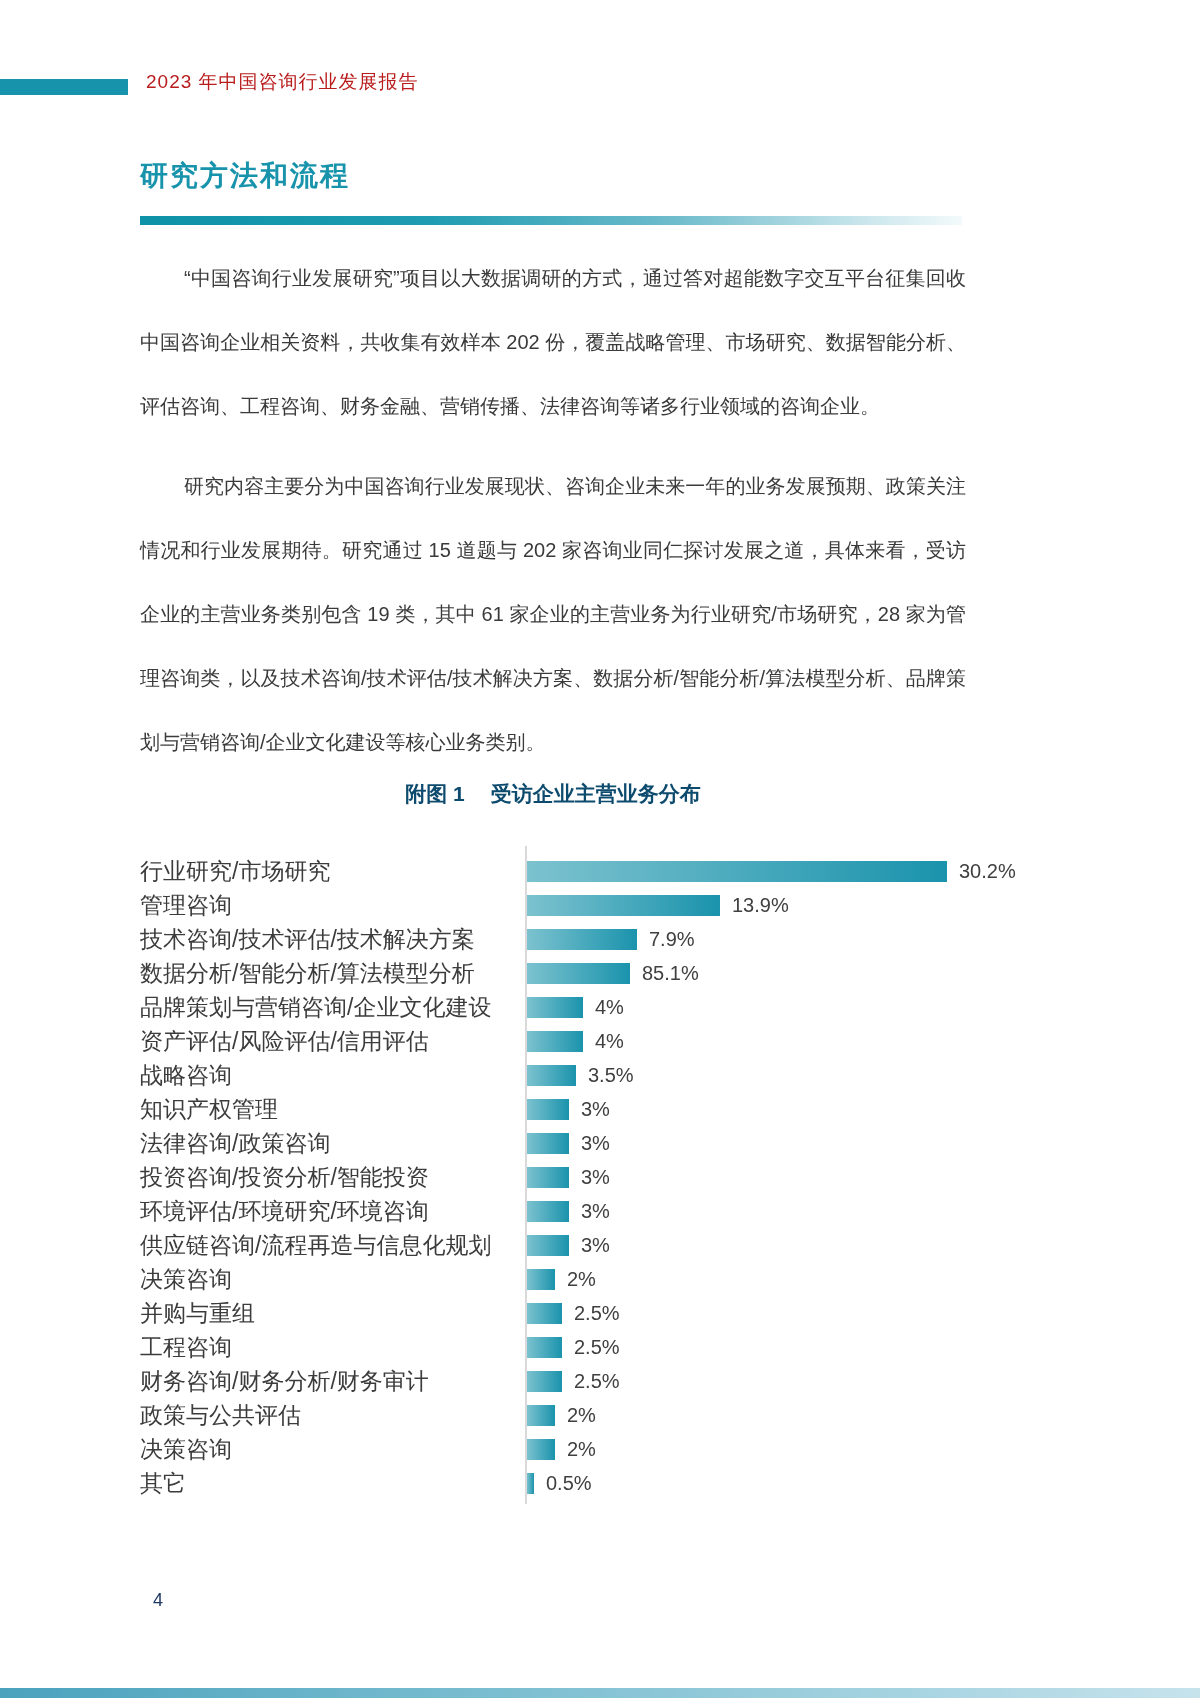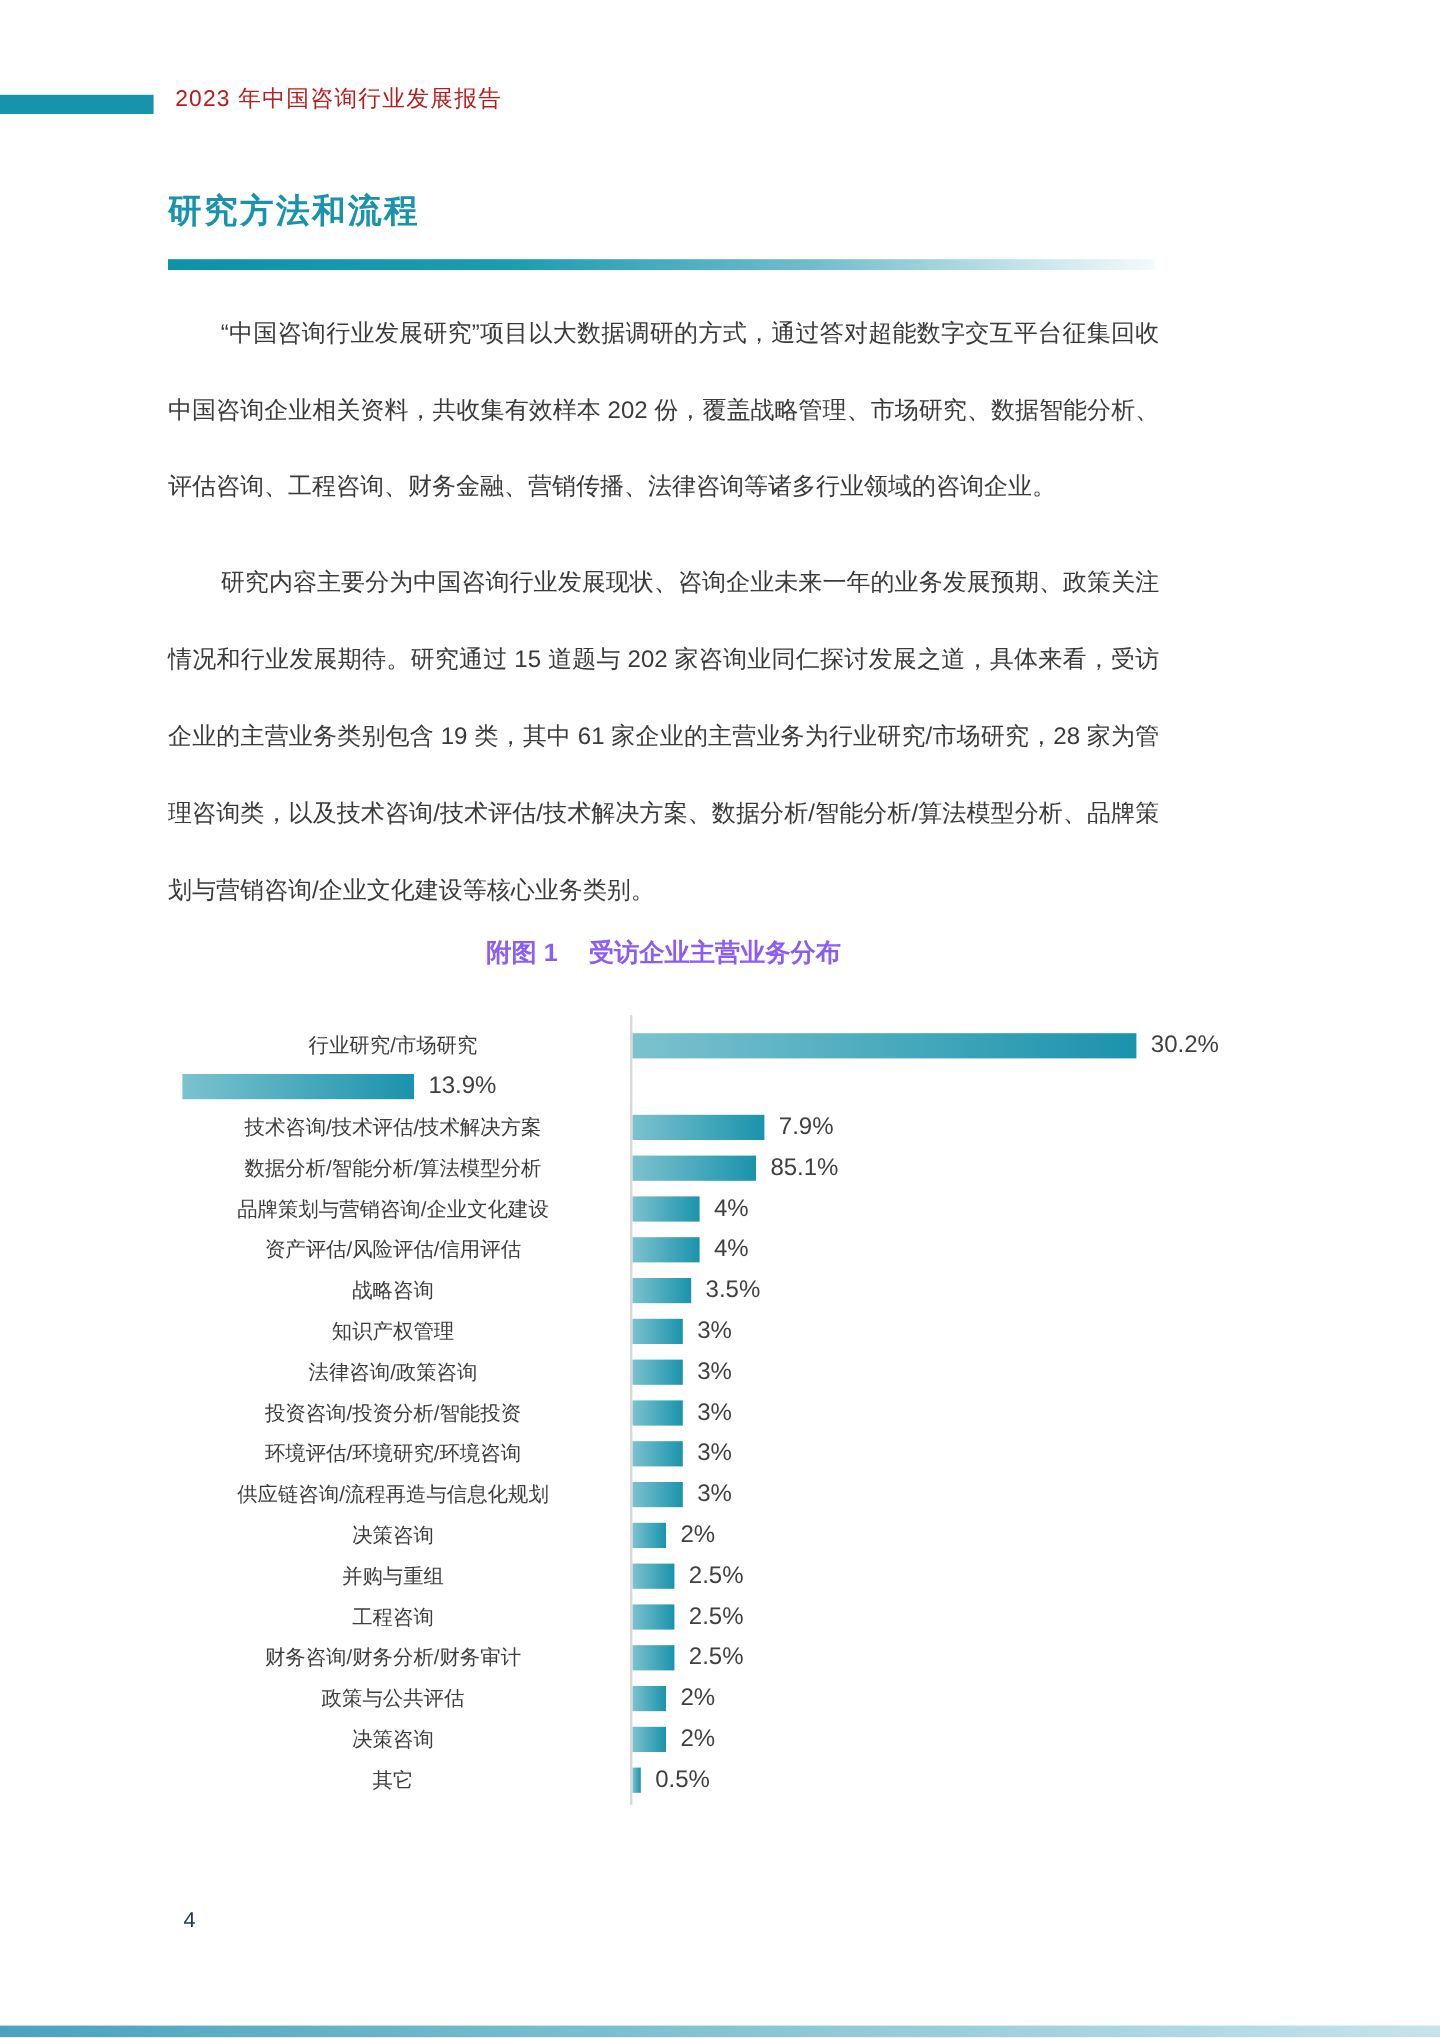--- a/index.html
+++ b/index.html
@@ -31,37 +31,37 @@
     position:absolute;left:140px;width:826px;
     font-size:20px;line-height:64px;
     text-align:justify;text-justify:inter-ideograph;
     color:#3a3a3a;
   }
   .para1{top:246px;}
   .para2{top:454px;}
   .body-text p{margin:0;text-indent:2.2em;}
   .figure-caption{
     position:absolute;left:140px;top:780px;width:826px;
-    text-align:center;font-size:21px;font-weight:700;color:#8b5cf6;
+    text-align:center;font-size:21px;font-weight:700;color:#0c4a6e;
   }
   .figure-caption .fig-label{margin-right:26px;}
   .chart{
     position:absolute;left:140px;top:854px;width:900px;
   }
   .chart-rows{position:relative;}
   .chart-rows::before{
     content:"";position:absolute;left:385px;top:-8px;bottom:-4px;
     width:2px;background:#d9d9d9;
   }
   .crow{
     display:flex;align-items:center;height:34px;
   }
   .clabel{
     width:375px;flex:0 0 375px;
-    text-align:center;font-size:17px;color:#3c3c3c;
+    text-align:left;font-size:23px;color:#3c3c3c;
     white-space:nowrap;
   }
   .cbarwrap{
     display:flex;align-items:center;
     margin-left:12px;
   }
   .cbar{
     height:21px;
     background:linear-gradient(90deg,#7cc2cf 0%,#1a93ac 100%);
   }
@@ -103,20 +103,21 @@
   <div class="chart">
     <div class="chart-rows">
         <div class="crow">
           <div class="clabel">行业研究/市场研究</div>
           <div class="cbarwrap">
             <div class="cbar" style="width: 420px; background: linear-gradient(90deg, rgb(124, 194, 207) 0%, rgb(26, 147, 172) 100%);"></div>
             <span class="cval">30.2%</span>
           </div>
         </div>
         <div class="crow">
+          <div class="clabel">管理咨询</div>
           <div class="cbarwrap">
             <div class="cbar" style="width: 193px; background: linear-gradient(90deg, rgb(124, 194, 207) 0%, rgb(26, 147, 172) 100%);"></div>
             <span class="cval">13.9%</span>
           </div>
         </div>
         <div class="crow">
           <div class="clabel">技术咨询/技术评估/技术解决方案</div>
           <div class="cbarwrap">
             <div class="cbar" style="width: 110px; background: linear-gradient(90deg, rgb(124, 194, 207) 0%, rgb(26, 147, 172) 100%);"></div>
             <span class="cval">7.9%</span>

